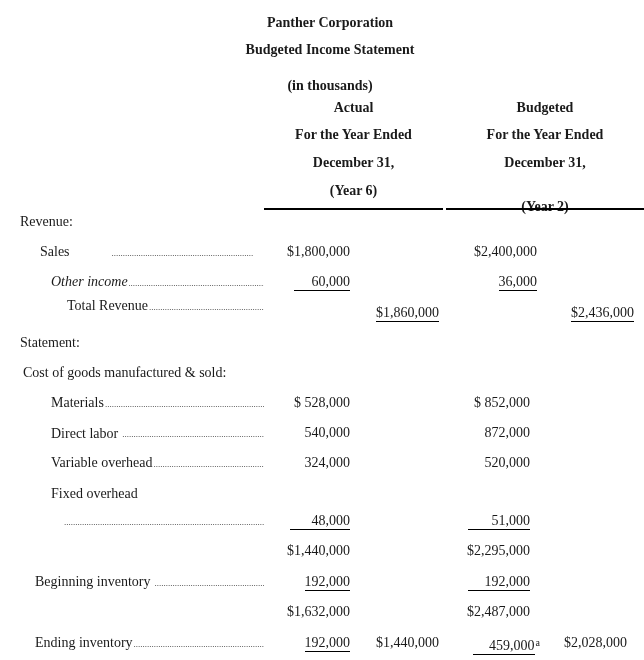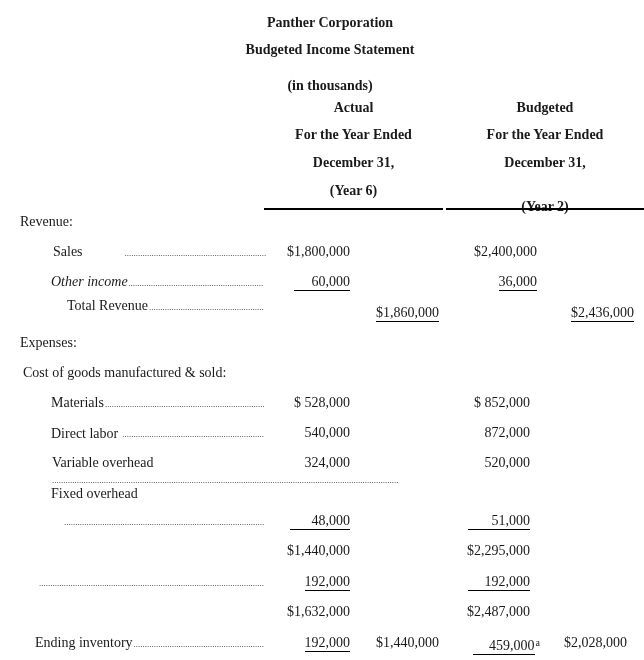--- a/index.html
+++ b/index.html
@@ -38,21 +38,21 @@
   <div class="abs bold center" style="left:446px;width:198px;top:100px;">Budgeted</div>
   <div class="abs bold center" style="left:446px;width:198px;top:127px;">For the Year Ended</div>
   <div class="abs bold center" style="left:446px;width:198px;top:155px;">December 31,</div>
   <div class="abs bold center" style="left:446px;width:198px;top:183px;margin-top:16px;">(Year 2)</div>
 </div>
 <div class="rule" style="left:264px;width:179px;top:208px;"></div>
 <div class="rule" style="left:446px;width:198px;top:208px;"></div>
 
 <div class="abs" style="left:20px;top:214px;">Revenue:</div>
 
-<div class="lbl" style="left:53px;width:213px;top:244px;gap:41px;">
+<div class="lbl" style="left:40px;width:213px;top:244px;gap:41px;">
   <span>Sales</span>
     <span class="leader"></span>
 </div>
 <div class="num" style="left:264px;width:86px;top:244px;">$1,800,000</div>
 <div class="num" style="left:446px;width:91px;top:244px;">$2,400,000</div>
 
 <div class="lbl" style="left:51px;width:213px;top:274px;font-style:italic;">
   <span>Other income</span>
     <span class="leader"></span>
 </div>
@@ -67,38 +67,38 @@
   <span>Total Revenue</span>
     <span class="leader"></span>
 </div>
 <div class="num" style="left:360px;width:79px;top:305px;">
   <span class="ulpad">$1,860,000</span>
 </div>
 <div class="num" style="left:556px;width:78px;top:305px;">
   <span class="ulpad">$2,436,000</span>
 </div>
 
-<div class="abs" style="left:20px;top:335px;">Expenses:</div>
+<div class="abs" style="left:20px;top:335px;">Statement:</div>
 <div class="abs" style="left:23px;top:365px;">Cost of goods manufactured &amp; sold:</div>
 
 <div class="lbl" style="left:51px;width:213px;top:395px;">
   <span>Materials</span>
     <span class="leader"></span>
 </div>
 <div class="num" style="left:264px;width:86px;top:395px;">$ 528,000</div>
 <div class="num" style="left:446px;width:84px;top:395px;">$ 852,000</div>
 
 <div class="lbl" style="left:51px;width:213px;top:425px;align-items:center;">
   <span>Direct labor</span>
     <span class="leader" style="margin-left:4px;"></span>
 </div>
 <div class="num" style="left:264px;width:86px;top:425px;">540,000</div>
 <div class="num" style="left:446px;width:84px;top:425px;">872,000</div>
 
-<div class="lbl" style="left:51px;width:213px;top:455px;flex-direction:column;">
+<div class="lbl" style="left:51px;width:213px;top:455px;">
   <span>Variable overhead</span>
     <span class="leader"></span>
 </div>
 <div class="num" style="left:264px;width:86px;top:455px;">324,000</div>
 <div class="num" style="left:446px;width:84px;top:455px;">520,000</div>
 
 <div class="abs" style="left:51px;top:486px;">Fixed overhead</div>
 <div class="lbl" style="left:63px;width:201px;top:513px;">
     <span class="leader"></span>
 </div>
@@ -106,20 +106,21 @@
   <span class="ulpad" style="width:60px;">48,000</span>
 </div>
 <div class="num" style="left:446px;width:84px;top:513px;">
   <span class="ulpad" style="width:62px;">51,000</span>
 </div>
 
 <div class="num" style="left:264px;width:86px;top:543px;">$1,440,000</div>
 <div class="num" style="left:446px;width:84px;top:543px;">$2,295,000</div>
 
 <div class="lbl" style="left:35px;width:229px;top:574px;">
+  <span>Beginning inventory</span>
     <span class="leader" style="margin-left:4px;"></span>
 </div>
 <div class="num" style="left:264px;width:86px;top:574px;">
   <span class="ulpad">192,000</span>
 </div>
 <div class="num" style="left:446px;width:84px;top:574px;">
   <span class="ulpad" style="width:62px;">192,000</span>
 </div>
 
 <div class="num" style="left:264px;width:86px;top:604px;">$1,632,000</div>

